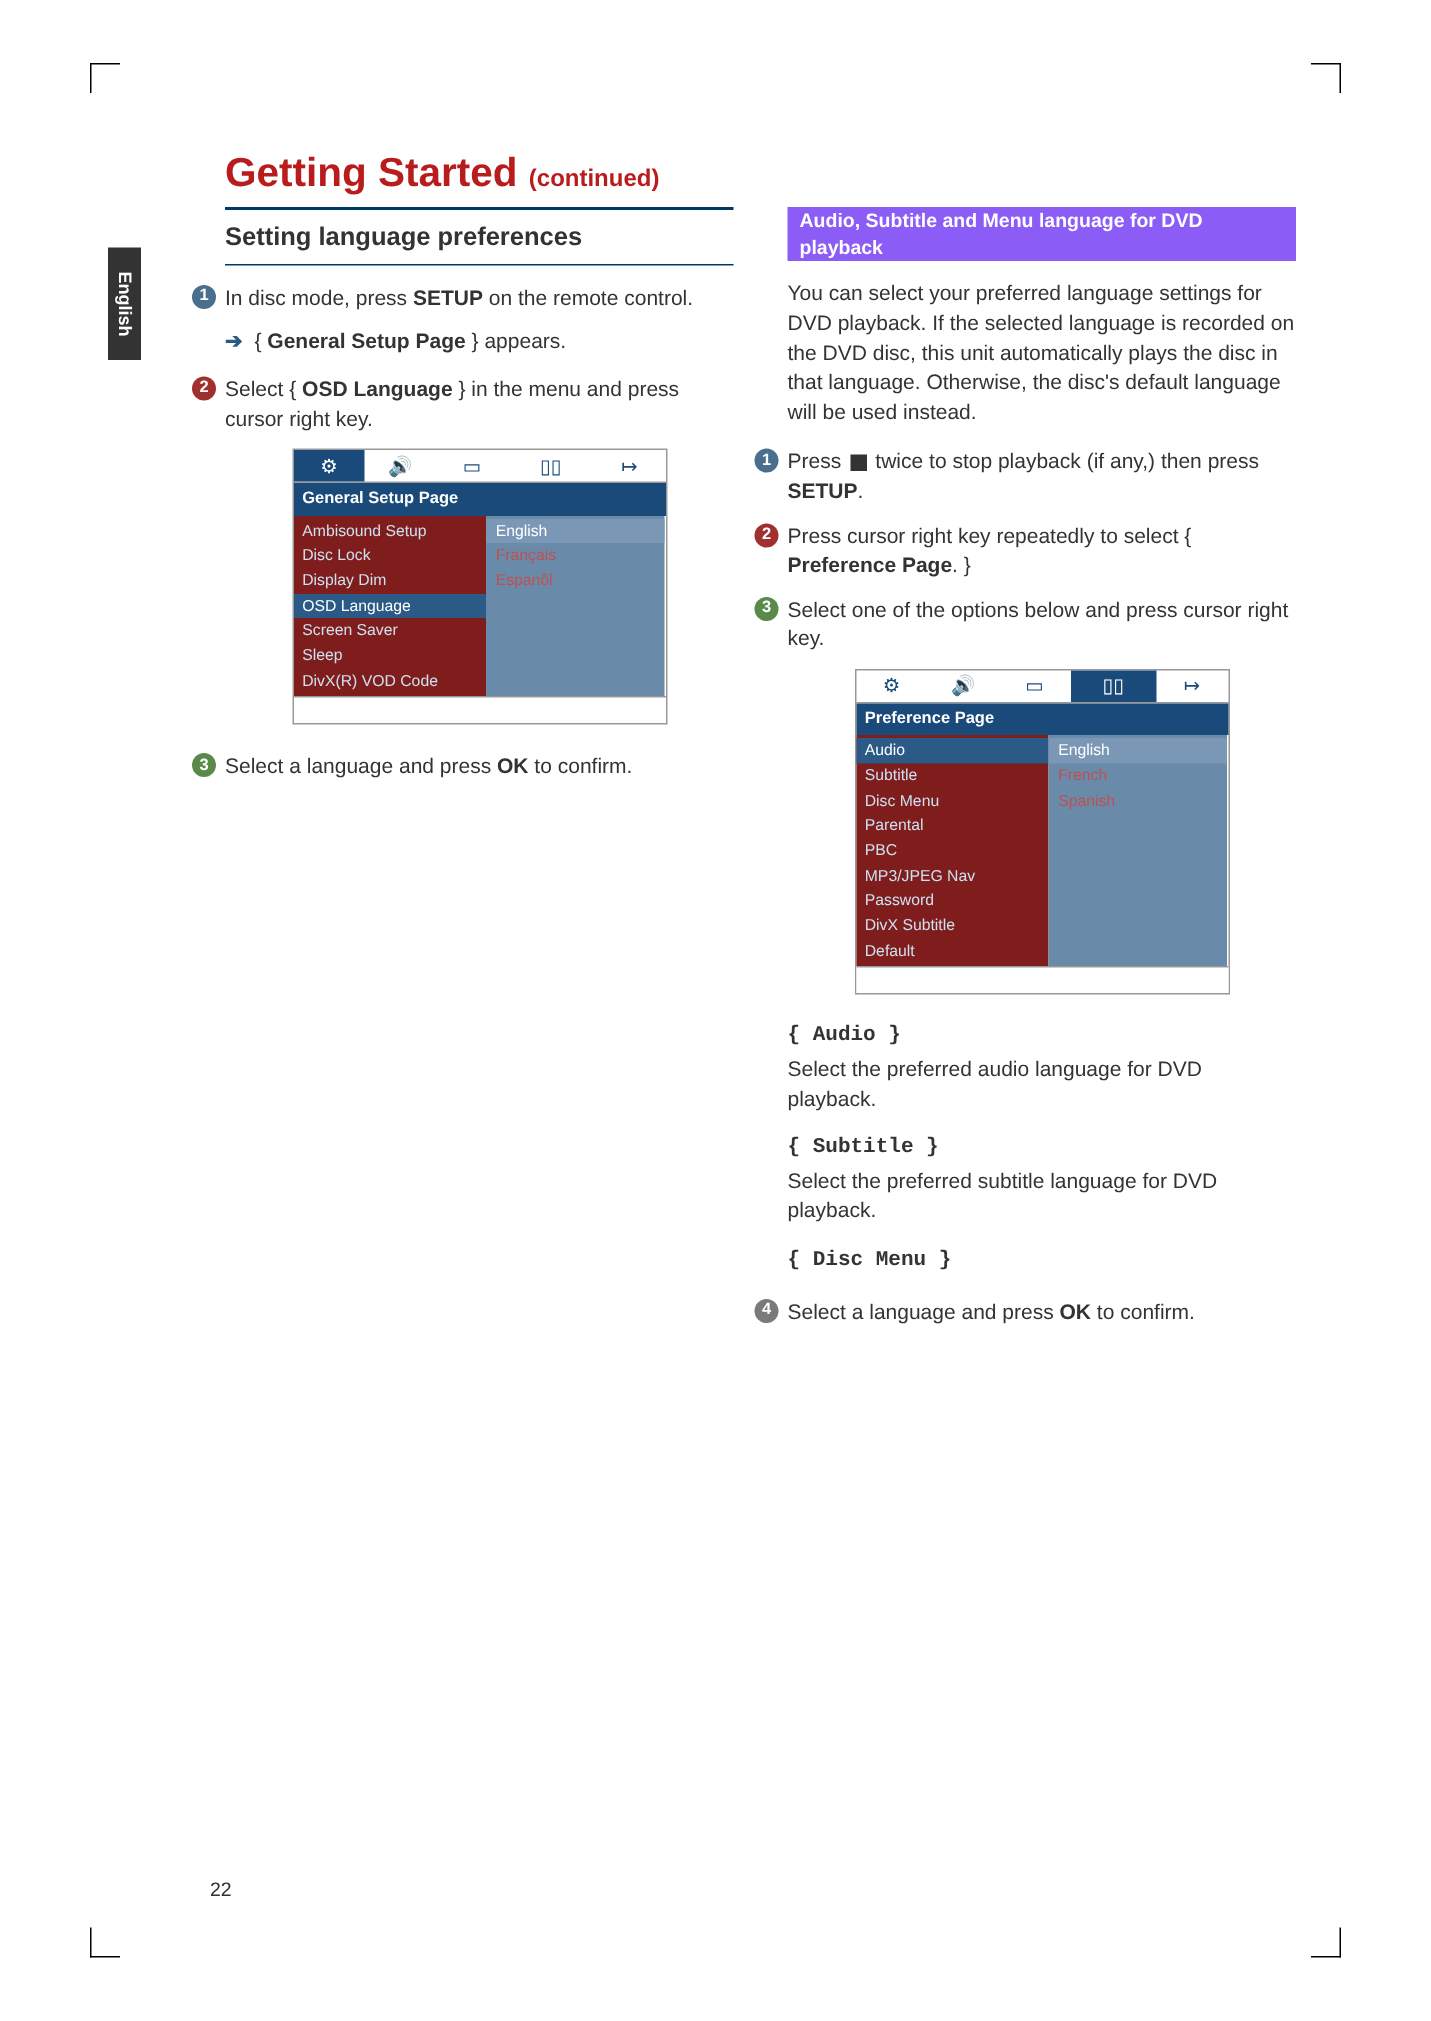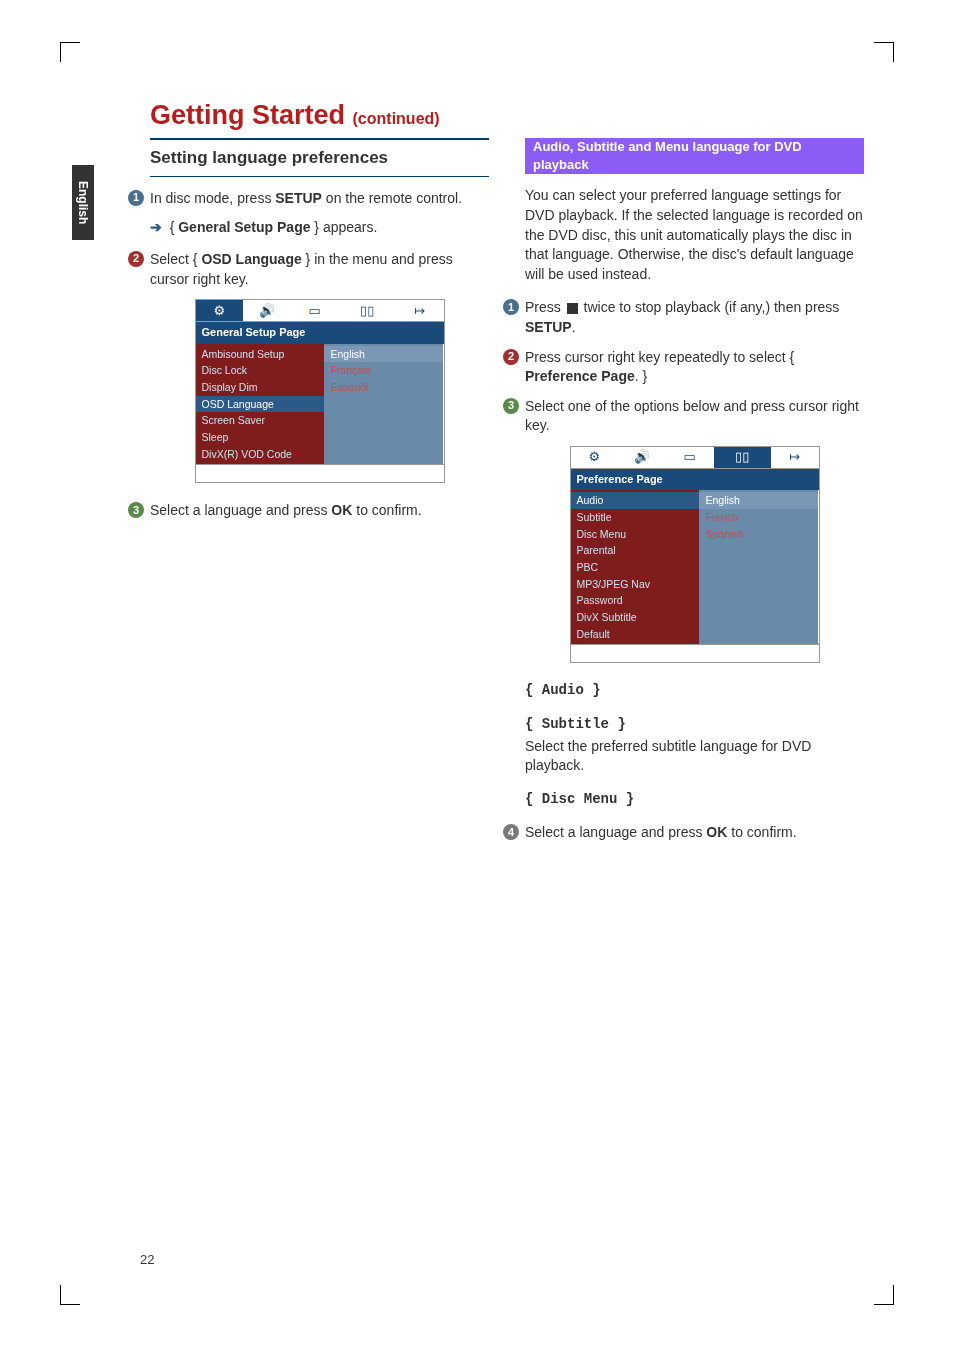--- a/index.html
+++ b/index.html
@@ -285,20 +285,21 @@
             <div class="osd-row sel-right">English</div>
             <div class="osd-row">French</div>
             <div class="osd-row">Spanish</div>
           </div>
         </div>
         <div class="osd-footer"></div>
       </div>
 
       <div class="def-block">
         <div class="def-title">{ Audio }</div>
+        <div>Select the preferred audio language for DVD playback.</div>
       </div>
       <div class="def-block">
         <div class="def-title">{ Subtitle }</div>
         <div>Select the preferred subtitle language for DVD playback.</div>
       </div>
       <div class="def-block">
         <div class="def-title">{ Disc Menu }</div>
       </div>
 
       <div class="step">

